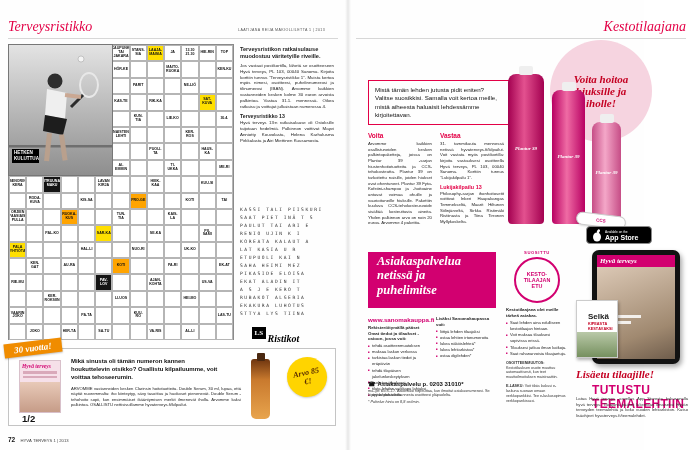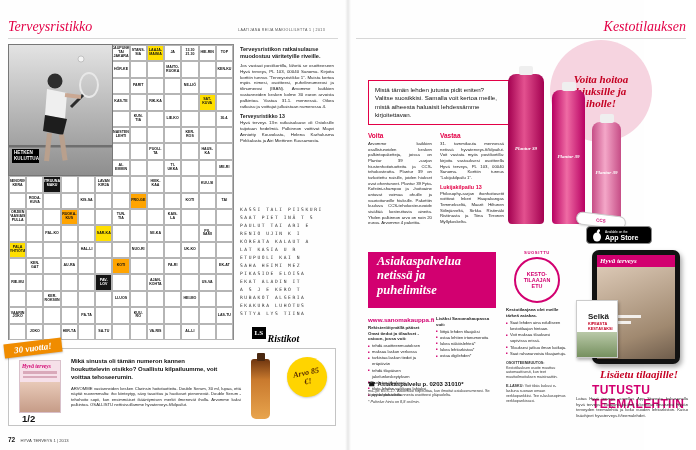--- a/index.html
+++ b/index.html
@@ -150,21 +150,21 @@
                background:linear-gradient(160deg,#dcc9b6,#a08970 70%,#6f5d4c); }
   .scr-bar { position:absolute; left:4px; height:3px; background:rgba(255,255,255,.85); }
   .scr-bar.one { top:60px; width:40px; } .scr-bar.two { top:66px; width:30px; }
   .booklet { position:absolute; left:0; top:74px; width:42px; height:58px; background:#fff;
              border:0.5px solid #ccc; box-shadow:1px 2px 3px rgba(0,0,0,.3); padding:11px; }
   .bk-title { font-weight:700; font-size:8px; color:#1a1a1a; }
   .bk-sub { font-weight:700; font-size:3.8px; color:var(--deep_red); line-height:1.25; margin-top:1px; }
   .bk-art { position:absolute; bottom:0; left:0; right:0; height:25px;
             background:linear-gradient(#b9c9a8,#76905f); }
   .promo-script { position:absolute; left:0; top:142px; font:italic 700 11px "Liberation Serif", serif;
-                  color:var(--deep_red);margin-left:24px; }
+                  color:var(--deep_red); }
   .promo-caps { position:absolute; left:16px; top:157px; font-weight:700; font-size:12px; color:var(--magenta);
                 letter-spacing:0.3px; }
   .promo-body { position:absolute; left:0; top:170px; width:112px; font-size:4.2px; line-height:1.32;
                 color:#333; text-align:justify; }
 </style>
 </head>
 <body>
 
 <div class="spread">
 
@@ -480,21 +480,21 @@
 
     <div class="footer-left">
       <span class="pg">72</span>
       <span class="mag">HYVÄ TERVEYS 1 | 2013</span>
     </div>
   </div>
 
   <div class="gutter"></div>
 
   <div class="page page-right">
-    <h1 class="section-title right">Kestotilauksen</h1>
+    <h1 class="section-title right">Kestotilaajana</h1>
     <div class="rule"></div>
 
     <div class="intro-box">Mistä tämän lehden jutusta pidit eniten? Valitse suosikkisi. Samalla voit kertoa meille, mistä aiheesta haluaisit lehdessämme kirjoitettavan.</div>
 
     <div class="cols">
       <div class="col">
         <div class="col-head">Voita</div>
         <p class="col-body">Arvomme kaikkien osallistuneiden kesken palkintopaketteja, joissa on Plantur 39 -sarjan hiustenhoitotuotteita ja CCS-tehokosteutta. Plantur 39 on tarkoitettu naisille, joiden hiukset ovat ohentuneet. Plantur 39 Fyto-Kofeiini-shampoo ja -hoitoaine antavat voimaa ohuille ja vaurioituneille hiuksille. Pakettiin kuuluva CCS-tehokosteusvoide sisältää kosteuttavia aineita. Yhden palkinnon arvo on noin 20 euroa. Arvomme 4 pakettia.</p>
       </div>
       <div class="col">

